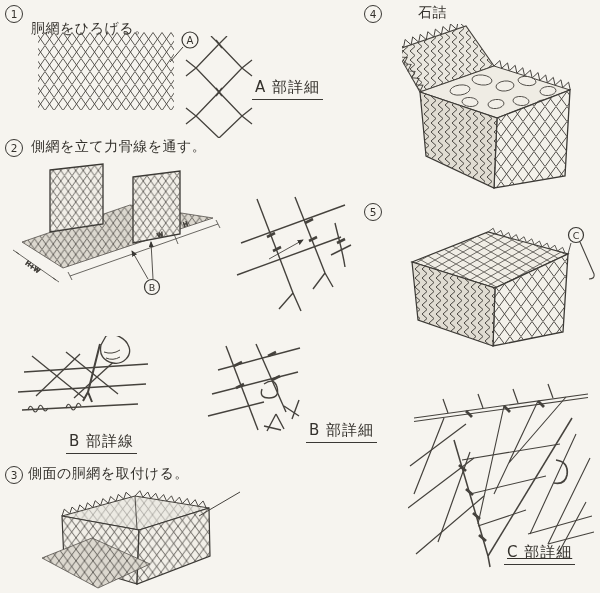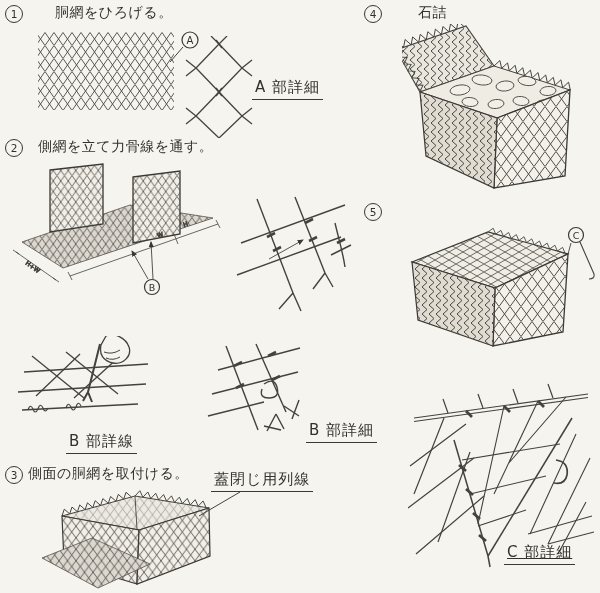--- a/index.html
+++ b/index.html
@@ -14,21 +14,21 @@
   svg{display:block;}
   svg text{font-family:"DejaVu Sans",sans-serif;fill:#34312c;}
   .wire{stroke:#45423d;fill:none;}
 </style>
 </head>
 <body>
 
 <div class="page">
 
   <div class="num" style="left:5px;top:5px;">1</div>
-  <div class="step-label" style="left:31px;top:4px;margin-left:24px;">胴網をひろげる。</div>
+  <div class="step-label" style="left:31px;top:20px;">胴網をひろげる。</div>
 
   <svg class="fig" style="left:36px;top:26px;" width="145" height="92" viewBox="0 0 145 92">
     <defs>
       <pattern id="m1" width="9" height="13" patternUnits="userSpaceOnUse">
         <path d="M4.5,0 L9,6.5 L4.5,13 L0,6.5 Z" fill="none" stroke="#4a4742" stroke-width="0.9"></path>
       </pattern>
     </defs>
     <rect x="2" y="6" width="136" height="78" fill="url(#m1)"></rect>
   </svg>
 
@@ -40,21 +40,21 @@
       <path d="M13,32 L3,24 M13,32 L3,40 M59,32 L69,24 M59,32 L69,40"></path>
       <path d="M13,80 L3,72 M13,80 L3,88 M59,80 L69,72 M59,80 L69,88"></path>
       <path d="M33,52 L39,60 M39,52 L33,60" stroke-width="1.6"></path>
       <path d="M33,4 L39,12" stroke-width="1.6"></path>
     </g>
   </svg>
 
   <div class="ulabel" style="left:252px;top:78px;">A 部詳細</div>
 
   <div class="num" style="left:5px;top:139px;">2</div>
-  <div class="step-label" style="left:38px;top:138px;">側網を立て力骨線を通す。</div>
+  <div class="step-label" style="left:31px;top:138px;">側網を立て力骨線を通す。</div>
 
   <svg class="fig" style="left:12px;top:160px;" width="215" height="145" viewBox="0 0 215 145">
     <defs>
       <pattern id="m2" width="7.5" height="10.5" patternUnits="userSpaceOnUse">
         <path d="M3.75,0 L7.5,5.25 L3.75,10.5 L0,5.25 Z" fill="none" stroke="#4a4742" stroke-width="0.8"></path>
       </pattern>
       <marker id="ah2" markerWidth="8" markerHeight="8" refX="6" refY="3" orient="auto">
         <path d="M0,0 L7,3 L0,6 Z" fill="#3a3834"></path>
       </marker>
     </defs>
@@ -161,21 +161,20 @@
         <path d="M30,46 L38,42"></path>
         <path d="M66,38 L74,34"></path>
     </g>
   </svg>
 
   <div class="ulabel" style="left:306px;top:421px;">B 部詳細</div>
 
   <div class="num" style="left:5px;top:466px;">3</div>
   <div class="step-label" style="left:28px;top:465px;">側面の胴網を取付ける。</div>
 
-  <div class="ulabel" style="left:211px;top:470px;">蓋閉じ用列線</div>
 
   <svg class="fig" style="left:42px;top:486px;" width="180" height="107" viewBox="0 0 180 107">
     <defs>
       <pattern id="m3" width="8.5" height="11.5" patternUnits="userSpaceOnUse">
         <path d="M4.25,0 L8.5,5.75 L4.25,11.5 L0,5.75 Z" fill="none" stroke="#4a4742" stroke-width="0.85"></path>
       </pattern>
     </defs>
 
     <polygon points="20,30 93,10 167,22 97,44" fill="#eceae3" stroke="#45423d" stroke-width="1"></polygon>
     <polygon points="20,30 93,10 167,22 97,44" fill="url(#m3)" opacity="0.45"></polygon>

